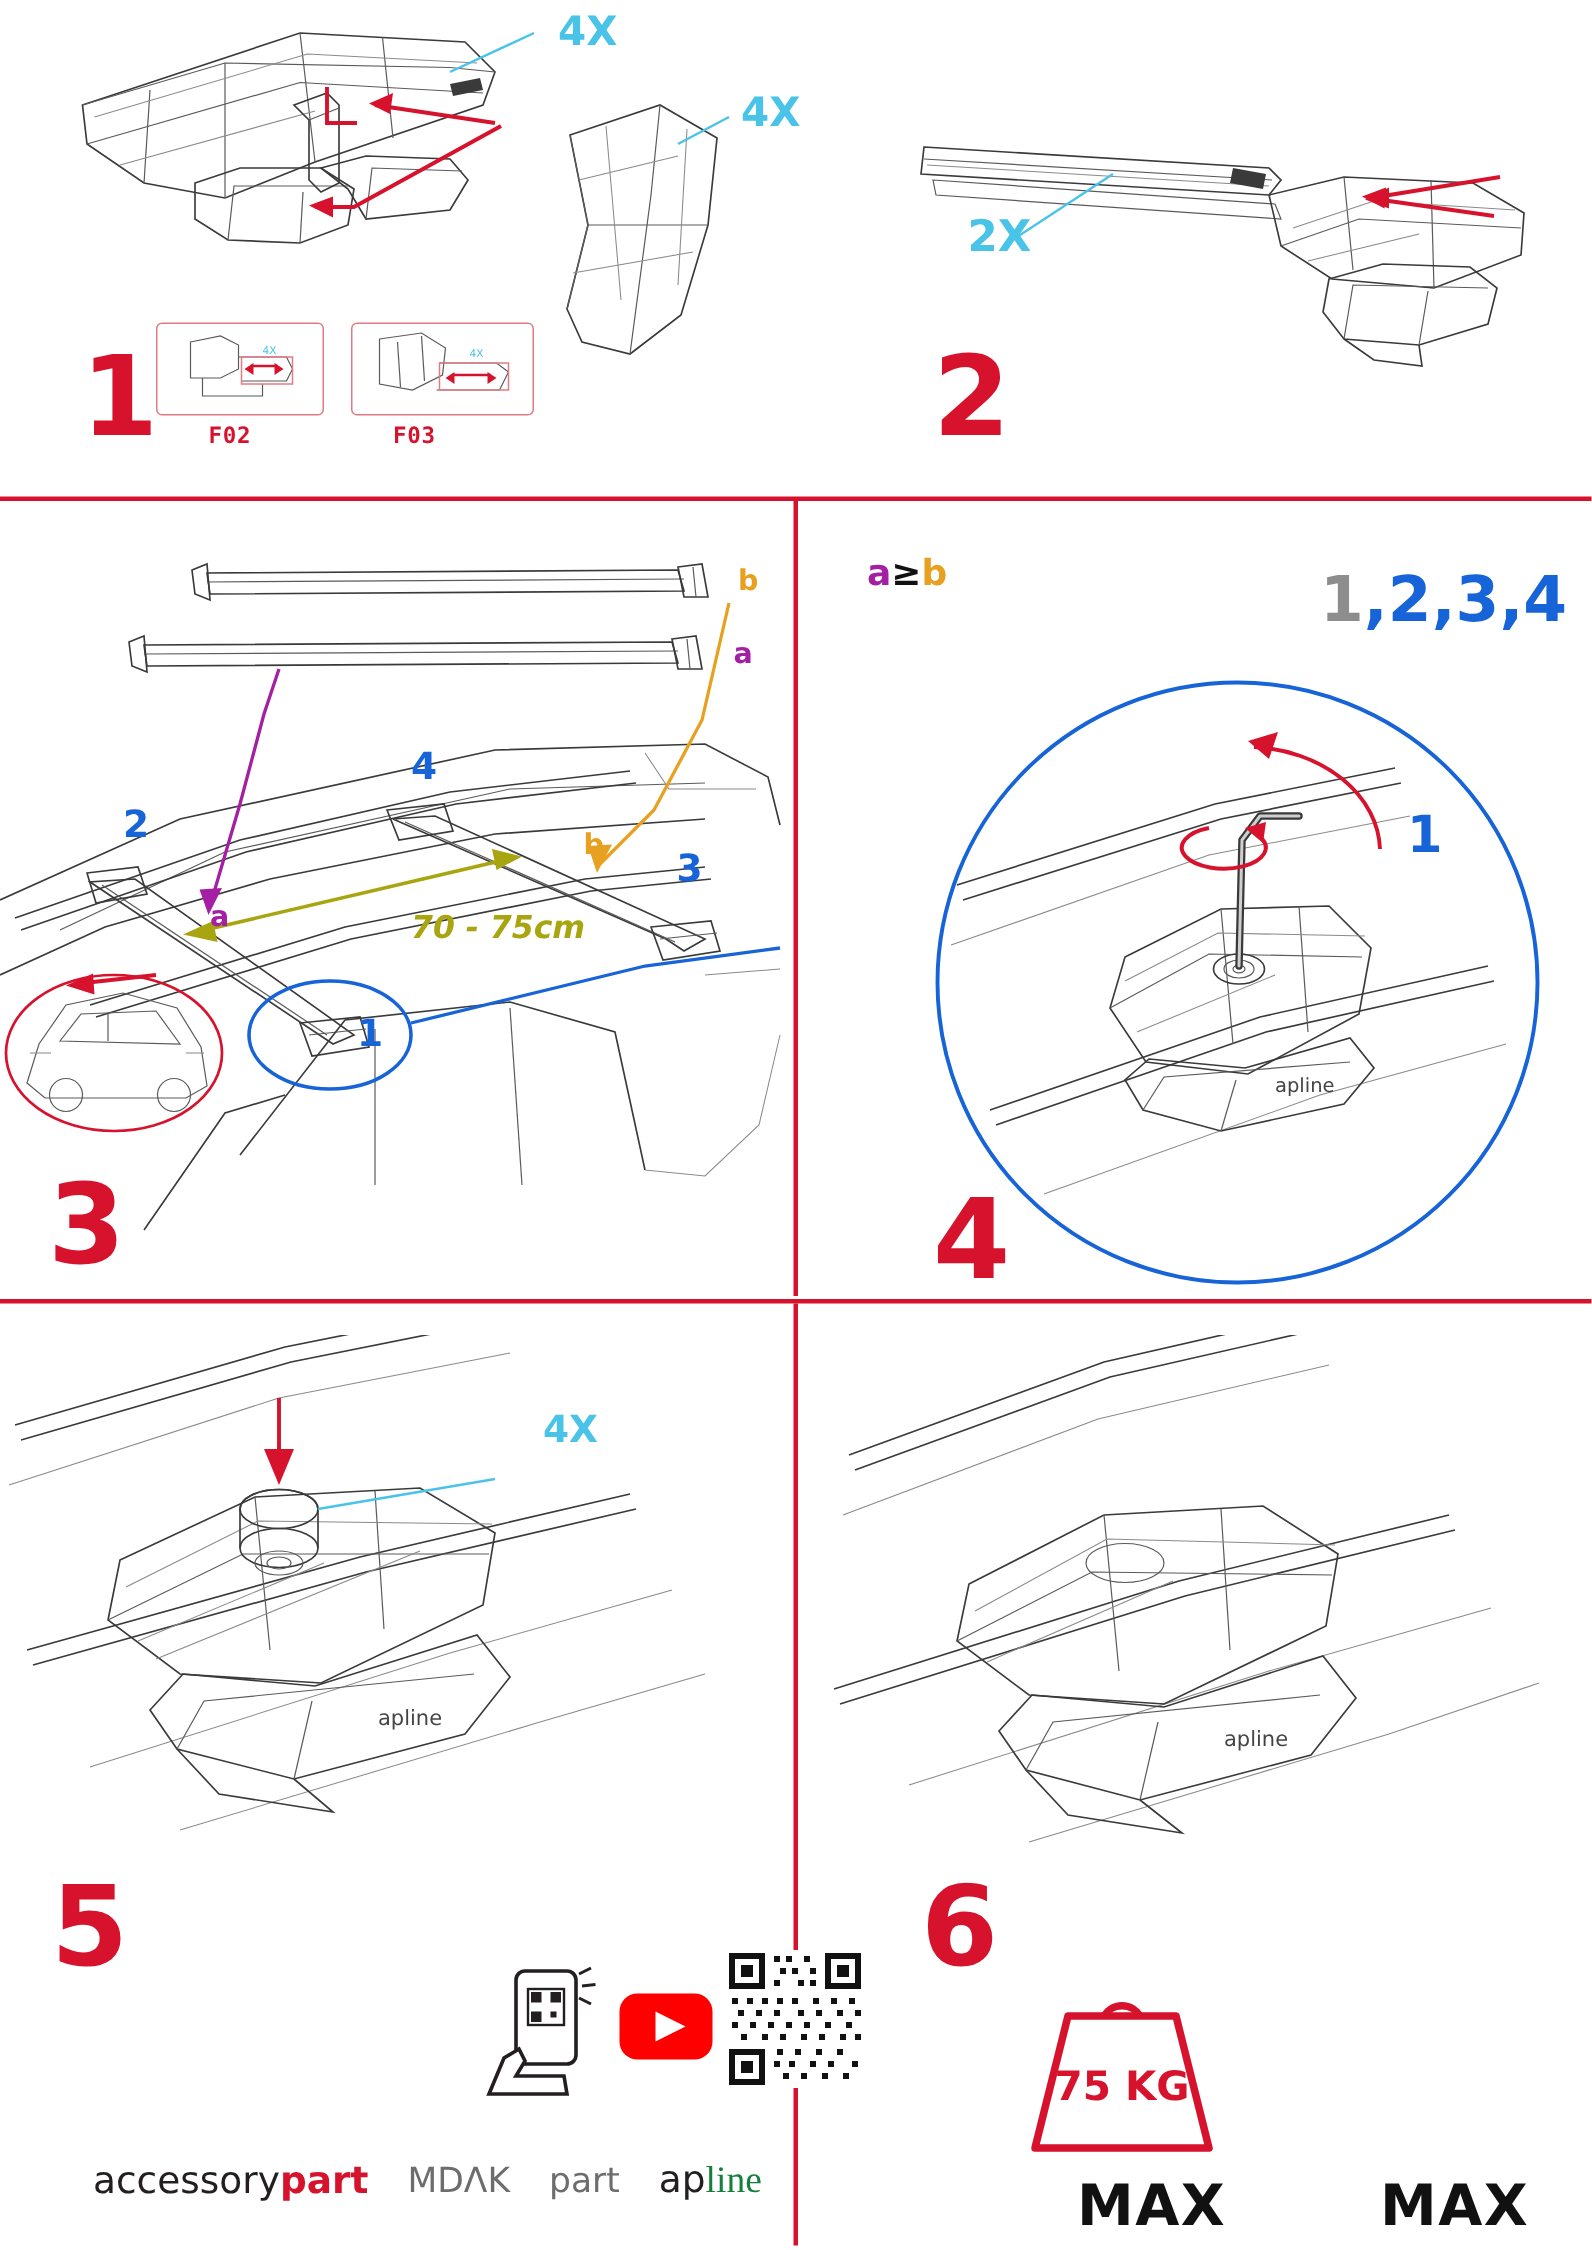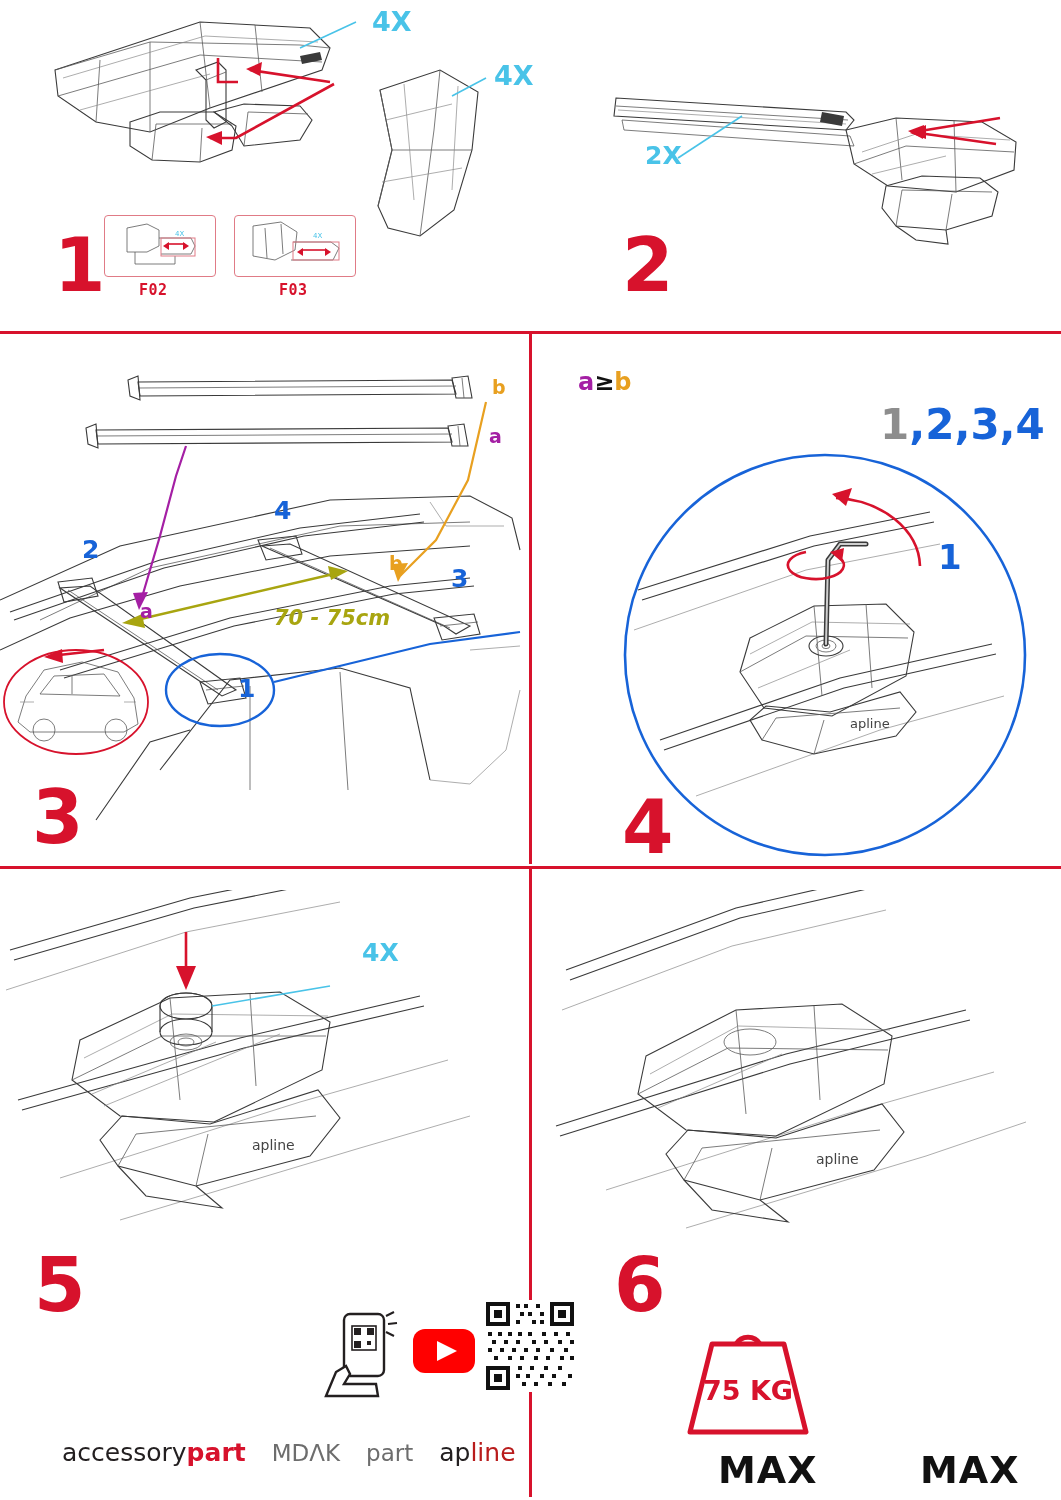--- a/index.html
+++ b/index.html
@@ -86,21 +86,21 @@
     font-size:30px; font-weight:700;
     color:#2e3192; letter-spacing:1px;
   }
   .brand-row { position:absolute; display:flex; align-items:flex-end; gap:26px; }
   .brand {
     font-family:"DejaVu Sans", sans-serif;
     font-size:25px; line-height:1;
     color:#231f20;
   }
   .brand .accent-red { color:#d7122c;font-weight:bold; }
-  .brand .accent-blue { color:#b91c1c; }
+  .brand .accent-blue { color:#15803d;font-family:Liberation Serif, serif; }
   .brand.small { font-size:23px; color:#6d6d6d; }
 
   
   .max-label {
     position:absolute;
     font-family:"DejaVu Sans", sans-serif;
     font-size:38px; font-weight:700; color:#111;
     letter-spacing:1px;
   }
   .kg-text {
@@ -197,21 +197,21 @@
       <path class="ln2" d="M30 12 L32 42"></path>
       <path class="ln2" d="M46 8 L48 38"></path>
       <path class="ln2" d="M58 26 L96 26 L104 32 L98 44 L56 44"></path>
       <rect x="58" y="26" width="46" height="18" fill="none" stroke="#e07b86" stroke-width="1"></rect>
       <path d="M66 34 L92 34" stroke="#d7122c" stroke-width="1.6"></path>
       <path d="M62 36 L68 32 L68 40 Z" fill="#d7122c"></path>
       <path d="M96 36 L90 32 L90 40 Z" fill="#d7122c"></path>
       <text x="78" y="22" font-family="DejaVu Sans" font-size="7" fill="#49c3e8">4X</text>
     </svg>
   </div>
-  <div class="subbox-label" style="left:279px; top:281px;">F03</div>
+  <div class="subbox-label" style="left:262px; top:281px;">F03</div>
 
   <div class="step-num big" style="left:54px; top:228px;">1</div>
 
   <div class="art" style="left:596px; top:60px;">
     <svg width="450" height="220" viewBox="0 0 450 220">
 
       <path class="ln" d="M20 38 L250 52 L258 60 L250 70 L18 56 Z" fill="#fff"></path>
       <path class="ln2" d="M20 46 L252 60"></path>
       <path class="lnl" d="M22 50 L250 64"></path>
       <path class="ln2" d="M26 60 L254 76 L258 86 L28 70 Z"></path>
@@ -231,21 +231,21 @@
       <path class="ln" d="M300 166 L320 180 L352 184 L350 170"></path>
 
       <path class="arr-red" d="M404 58 L318 72"></path>
       <path d="M314 73 L330 65 L330 79 Z" fill="#d7122c"></path>
       <path class="arr-red" d="M400 84 L316 72"></path>
       <path d="M312 71 L328 65 L327 79 Z" fill="#d7122c"></path>
 
       <path class="arr-cyan" d="M82 98 L146 56"></path>
     </svg>
   </div>
-  <div class="callout c-cyan" style="left:645px; top:143px; font-size:25px;">2X</div>
+  <div class="callout c-cyan" style="left:645px; top:143px; font-size:29px;">2X</div>
   <div class="step-num big" style="left:622px; top:228px;">2</div>
 
   <div class="art" style="left:0px; top:350px;">
     <svg width="529" height="510" viewBox="0 0 529 510">
 
       <path class="ln" d="M138 32 L452 30 L456 44 L140 46 Z" fill="#fff"></path>
       <path class="ln2" d="M138 38 L456 36"></path>
       <path class="ln" d="M128 30 L138 26 L140 50 L130 46 Z" fill="#fff"></path>
       <path class="ln" d="M452 28 L468 26 L472 48 L456 48 Z" fill="#fff"></path>
       <path class="ln2" d="M462 28 L464 48"></path>
@@ -364,21 +364,21 @@
       <path d="M226 204 L228 120 L240 104 L266 104" fill="none" stroke="#cfcfcf" stroke-width="2" stroke-linejoin="round" stroke-linecap="round"></path>
 
       <path class="arr-red" d="M206 112 A 28 14 0 1 0 240 118"></path>
       <path d="M242 122 L230 112 L244 108 Z" fill="#d7122c"></path>
 
       <path class="arr-red" d="M236 58 A 90 70 0 0 1 320 126" stroke-width="3.4"></path>
       <path d="M232 54 L252 48 L246 66 Z" fill="#d7122c"></path>
     </svg>
   </div>
 
-  <div class="callout" style="left:880px; top:404px; font-size:42px;">
+  <div class="callout" style="left:880px; top:379px; font-size:42px;">
     <span class="c-gray">1</span><span class="c-blue">,</span><span class="c-blue">2,3,4</span>
   </div>
   <div class="callout c-blue" style="left:938px; top:540px; font-size:34px;">1</div>
   <div class="step-num big" style="left:622px; top:790px;">4</div>
 
   <div class="art" style="left:0px; top:890px;">
     <svg width="529" height="340" viewBox="0 0 529 340">
 
       <path class="ln" d="M10 60 L190 8 L330 -20"></path>
       <path class="ln" d="M14 70 L194 18 L334 -10"></path>

